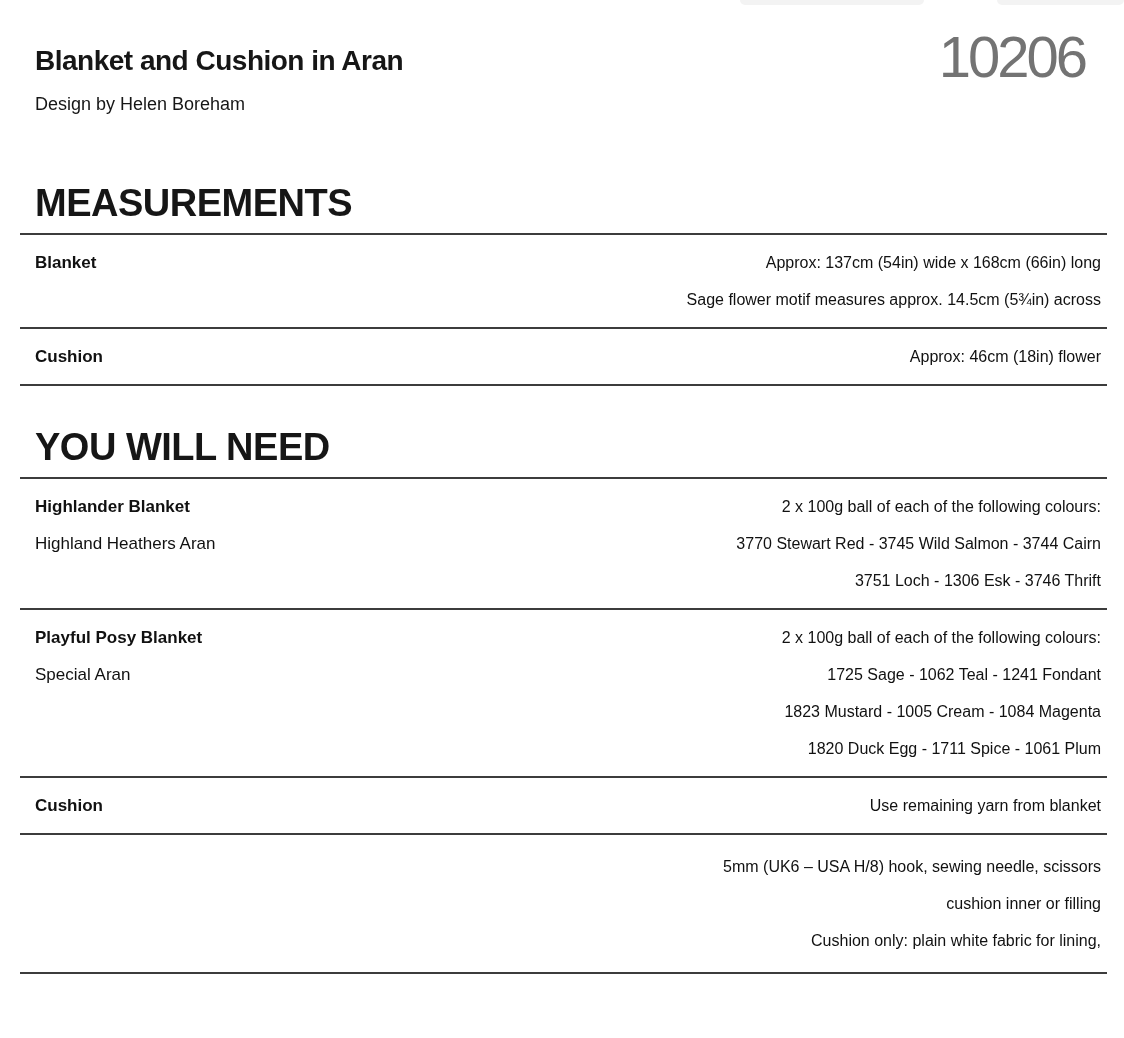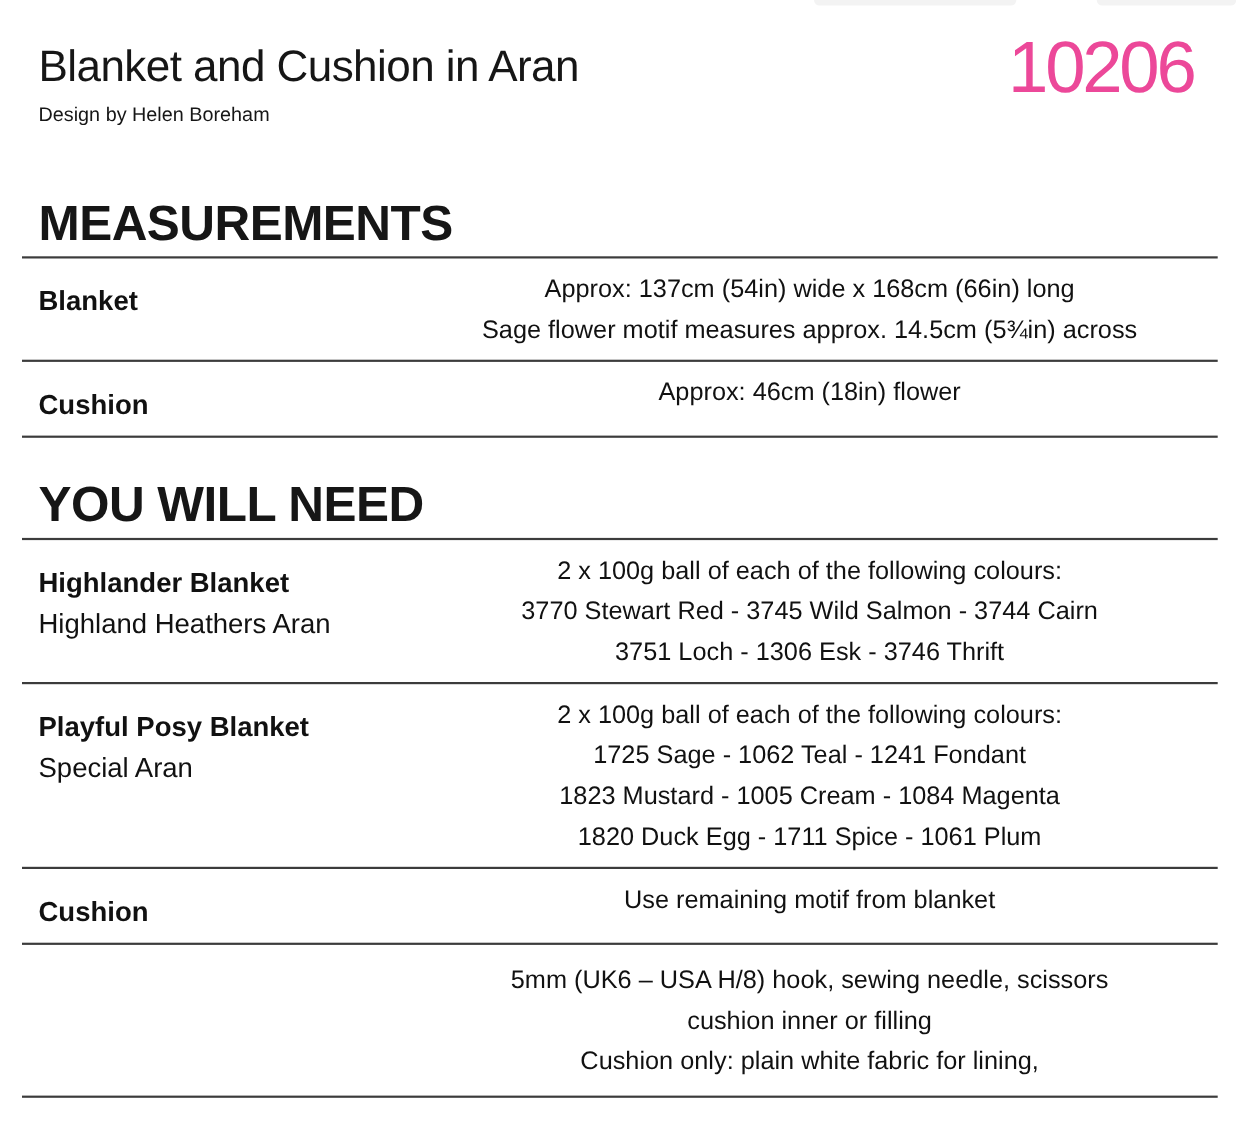--- a/index.html
+++ b/index.html
@@ -14,49 +14,49 @@
     background:#f3f3f3;
     border-radius:0 0 8px 8px;
   }
   .top-bar.left  { left:740px; width:184px; }
   .top-bar.right { left:997px; width:127px; }
 
   .page { padding:40px 17px 0 20px; }
 
   .header { position:relative; padding-left:15px; }
   .title {
-    font-size:40px; font-weight:normal; line-height:42px;
+    font-size:28px; font-weight:bold; line-height:42px;
     letter-spacing:-0.5px; color:#161616;
   }
   .subtitle { font-size:18px; line-height:32px; margin-top:6px; color:#161616; }
   .pattern-number {
     position:absolute; top:-12px; right:22px;
-    font-size:66px; font-weight:400; line-height:1;
-    letter-spacing:-3px; color:#ec4899;
+    font-size:58px; font-weight:400; line-height:1;
+    letter-spacing:-3px; color:#737373;
   }
 
   .section-heading {
-    font-size:45px; font-weight:bold; line-height:42px;
+    font-size:38px; font-weight:bold; line-height:42px;
     letter-spacing:-0.5px; color:#161616; padding-left:15px;
   }
   .section-heading.first { margin-top:62px; }
   .section-heading.second { margin-top:40px; }
 
   .rule-table { margin-top:9px; border-top:2px solid #3c3c3c; }
   .row { display:flex; border-bottom:2px solid #3c3c3c; }
   .cell-left {
     width:345px; flex:0 0 345px;
     padding:9px 0 9px 15px;
-    font-size:25px; line-height:37px;margin-top:12px;
+    font-size:17px; line-height:37px;
   }
   .cell-left .label { font-weight:bold; }
   .cell-right {
-    flex:1; text-align:center;
+    flex:1; text-align:right;
     padding:9px 6px;
-    font-size:23px; line-height:37px;
+    font-size:16px; line-height:37px;
   }
   .row.tools .cell-right { padding:13px 6px; }
   .line { white-space:nowrap; }
 </style>
 </head>
 <body>
 
 <div class="top-bar left"></div>
 <div class="top-bar right"></div>
 
@@ -117,21 +117,21 @@
         <div class="line">1823 Mustard - 1005 Cream - 1084 Magenta</div>
         <div class="line">1820 Duck Egg - 1711 Spice - 1061 Plum</div>
       </div>
     </div>
 
     <div class="row">
       <div class="cell-left">
         <div class="label">Cushion</div>
       </div>
       <div class="cell-right">
-        <div class="line">Use remaining motif from blanket</div>
+        <div class="line">Use remaining yarn from blanket</div>
       </div>
     </div>
 
     <div class="row tools">
       <div class="cell-left"></div>
       <div class="cell-right">
         <div class="line">5mm (UK6 – USA H/8) hook, sewing needle, scissors</div>
         <div class="line">cushion inner or filling</div>
         <div class="line">Cushion only: plain white fabric for lining,</div>
       </div>

